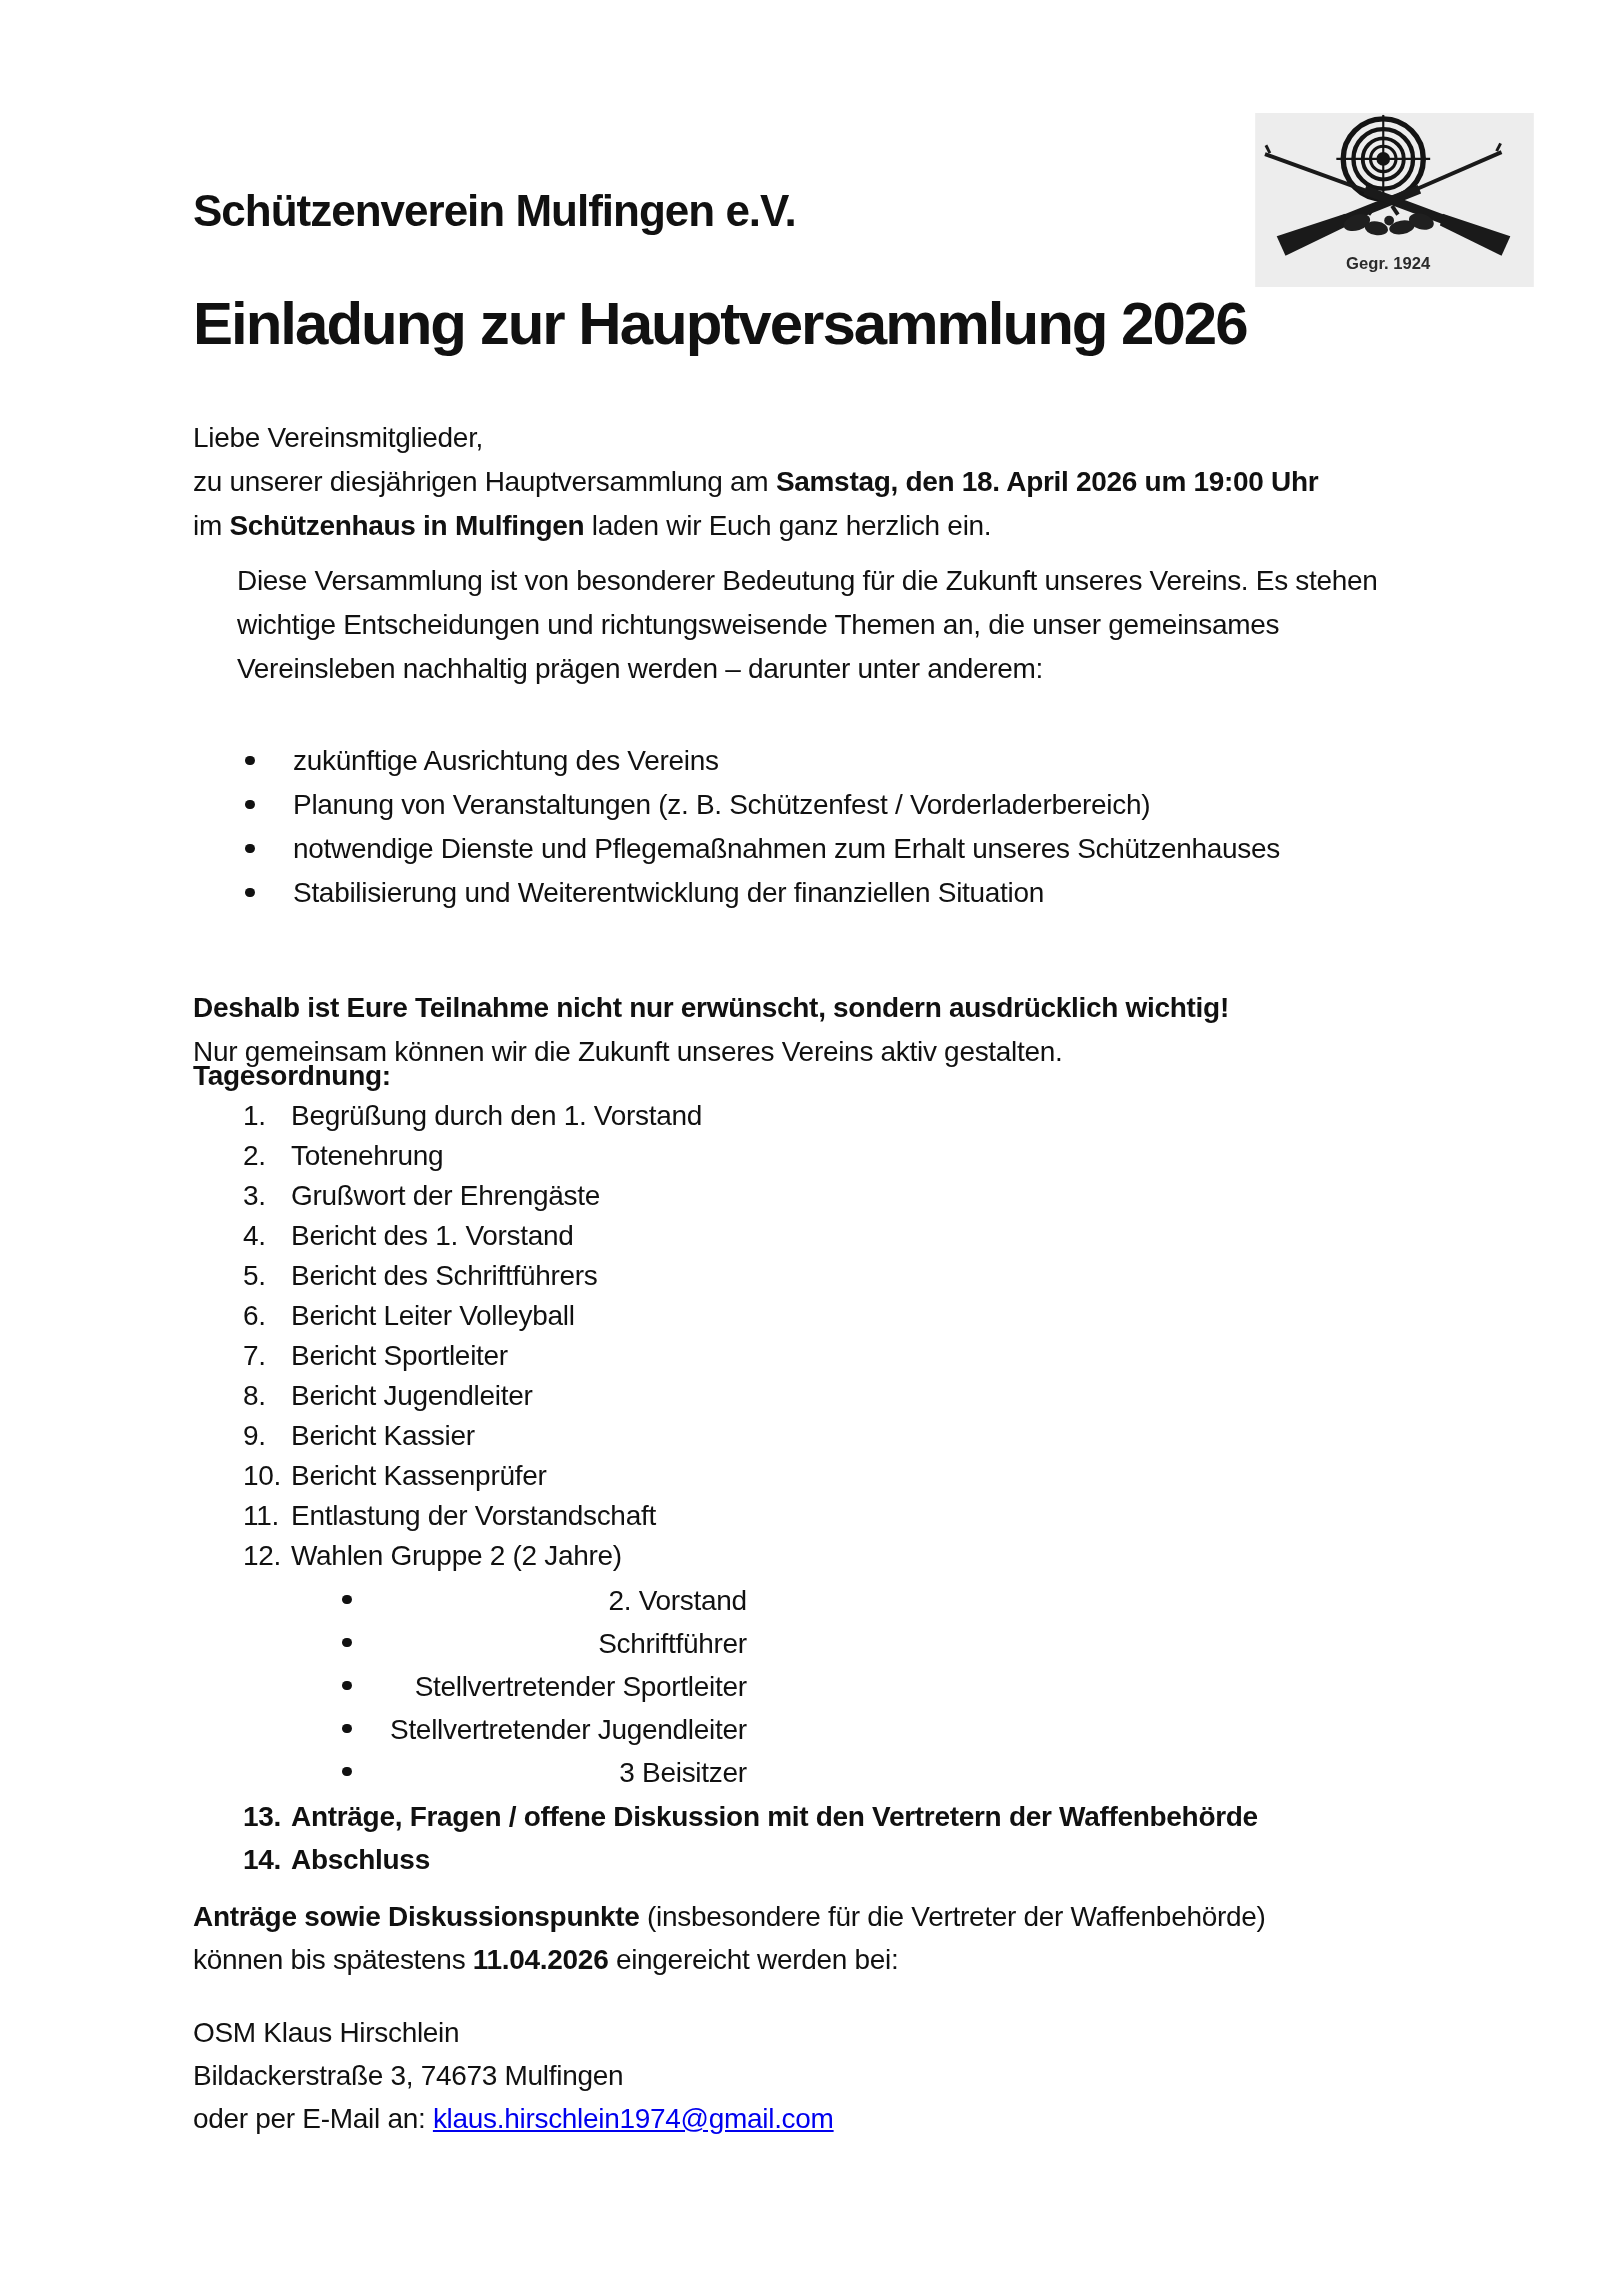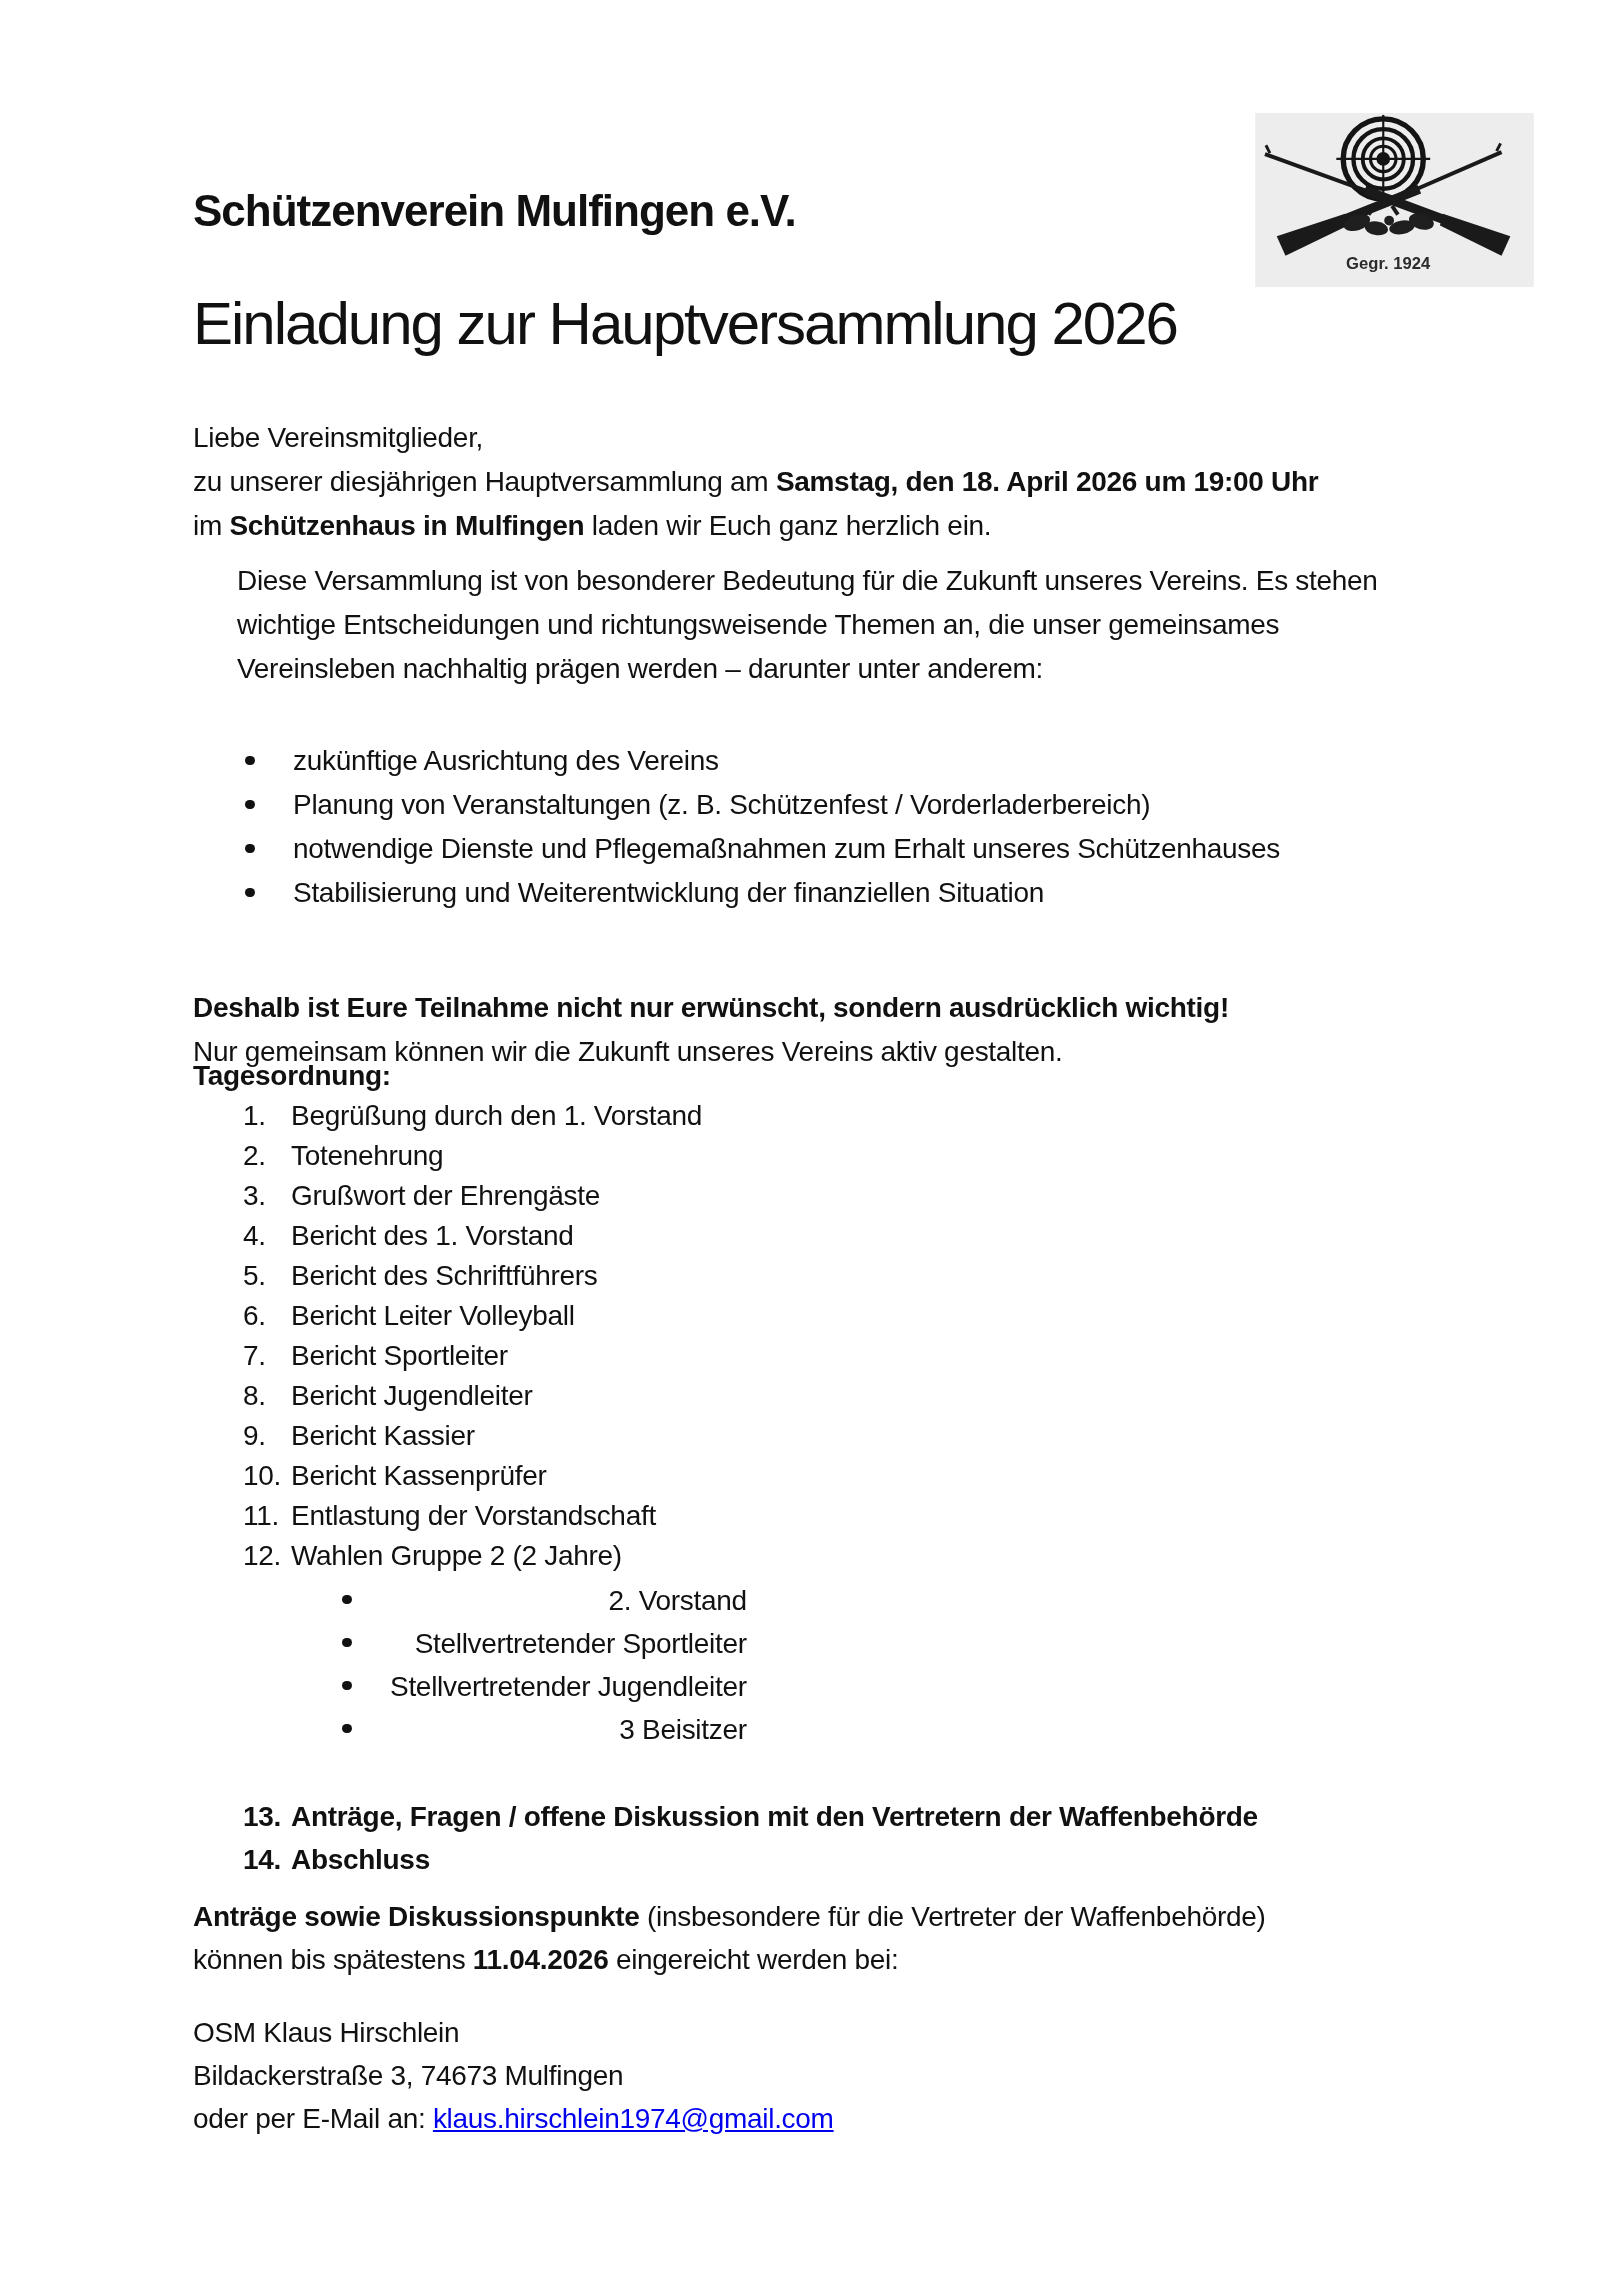--- a/index.html
+++ b/index.html
@@ -12,21 +12,21 @@
     overflow:hidden;
     margin:0 auto;
   }
   .abs{position:absolute;left:193px;white-space:nowrap;}
   .club-name{
     top:185px;
     font-size:44px;font-weight:bold;letter-spacing:-1px;line-height:51px;
   }
   .main-title{
     top:290px;
-    font-size:60px;font-weight:normal;letter-spacing:-2px;line-height:67px;
+    font-size:60px;font-weight:bold;letter-spacing:-2px;line-height:67px;
   }
   .body-text{font-size:28px;letter-spacing:-0.3px;line-height:44px;}
   .intro{top:416px;}
   .importance{top:559px;margin-left:44px;}
   .appeal{top:945px;margin-top:41px;}
   .appeal .bold-line{font-weight:bold;}
   b,.b{font-weight:bold;}
   .topics{top:739px;line-height:44px;}
   .topics .li{position:relative;padding-left:100px;}
   .dot{
@@ -136,20 +136,21 @@
     <div class="li"><span class="num">7.</span><span>Bericht Sportleiter</span></div>
     <div class="li"><span class="num">8.</span><span>Bericht Jugendleiter</span></div>
     <div class="li"><span class="num">9.</span><span>Bericht Kassier</span></div>
     <div class="li"><span class="num">10.</span><span>Bericht Kassenprüfer</span></div>
     <div class="li"><span class="num">11.</span><span>Entlastung der Vorstandschaft</span></div>
     <div class="li"><span class="num">12.</span><span>Wahlen Gruppe 2 (2 Jahre)</span></div>
   </div>
 
   <div class="abs body-text agenda-sub">
     <div class="li"><span class="dot"></span><span>2. Vorstand</span></div>
+    <div class="li"><span class="dot"></span><span>Schriftführer</span></div>
     <div class="li"><span class="dot"></span><span>Stellvertretender Sportleiter</span></div>
     <div class="li"><span class="dot"></span><span>Stellvertretender Jugendleiter</span></div>
     <div class="li"><span class="dot"></span><span>3 Beisitzer</span></div>
   </div>
 
   <div class="abs body-text agenda-2">
     <div class="li"><span class="num">13.</span><span>Anträge, Fragen / offene Diskussion mit den Vertretern der Waffenbehörde</span></div>
     <div class="li"><span class="num">14.</span><span>Abschluss</span></div>
   </div>
 

